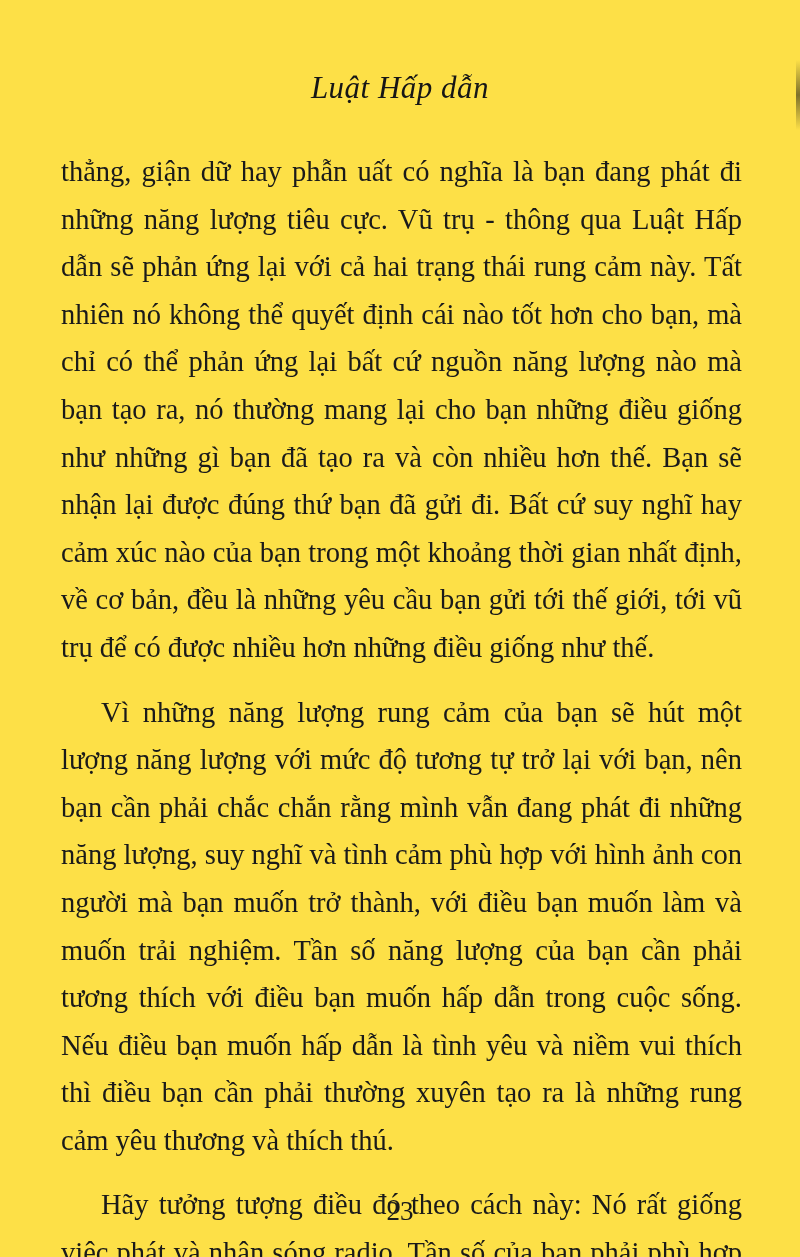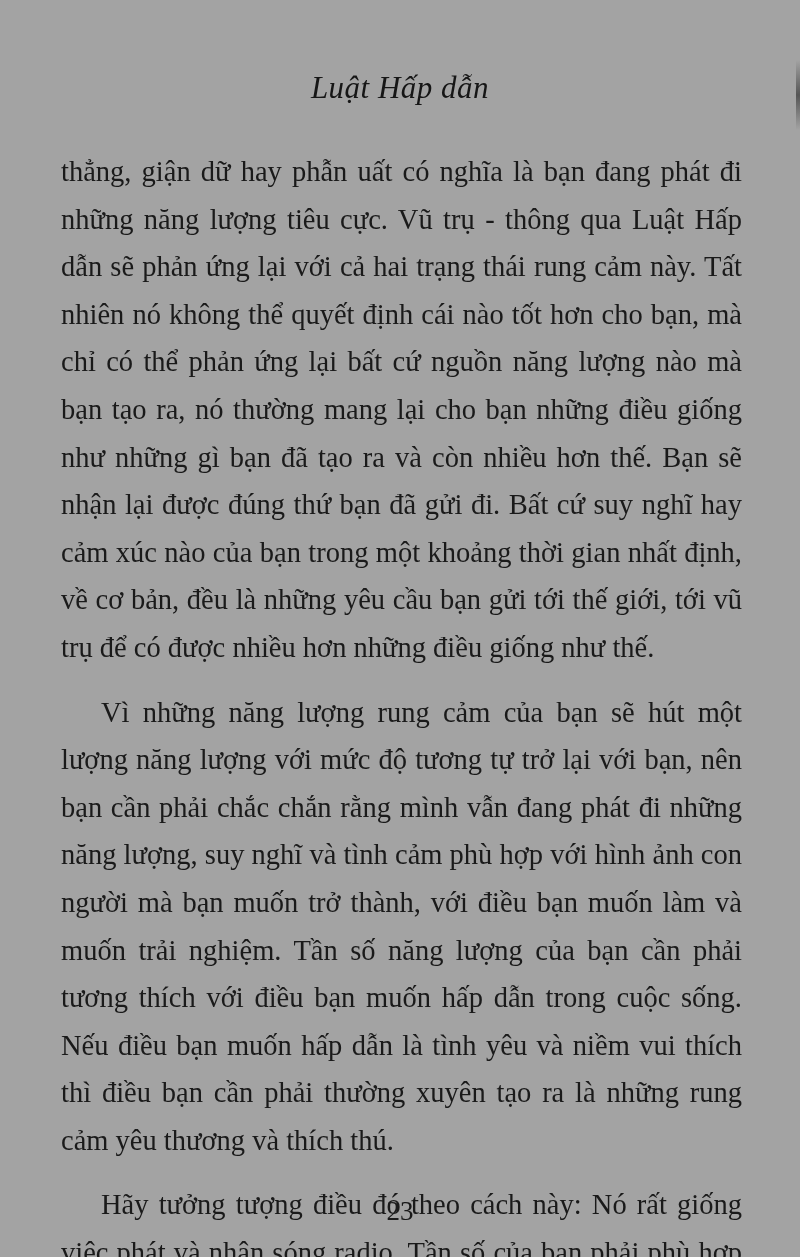--- a/index.html
+++ b/index.html
@@ -5,21 +5,21 @@
   html, body {
     margin: 0;
     padding: 0;
     background: #e8e8e8;
   }
   .page {
     position: relative;
     width: 800px;
     height: 1257px;
     margin: 0 auto;
-    background: #a3a3a3;
+    background: #fde047;
     overflow: hidden;
     font-family: "Liberation Serif", "DejaVu Serif", serif;
     color: #1b1b1b;
   }
   
   .scan-edge {
     position: absolute;
     top: 60px;
     right: 0;
     width: 4px;

